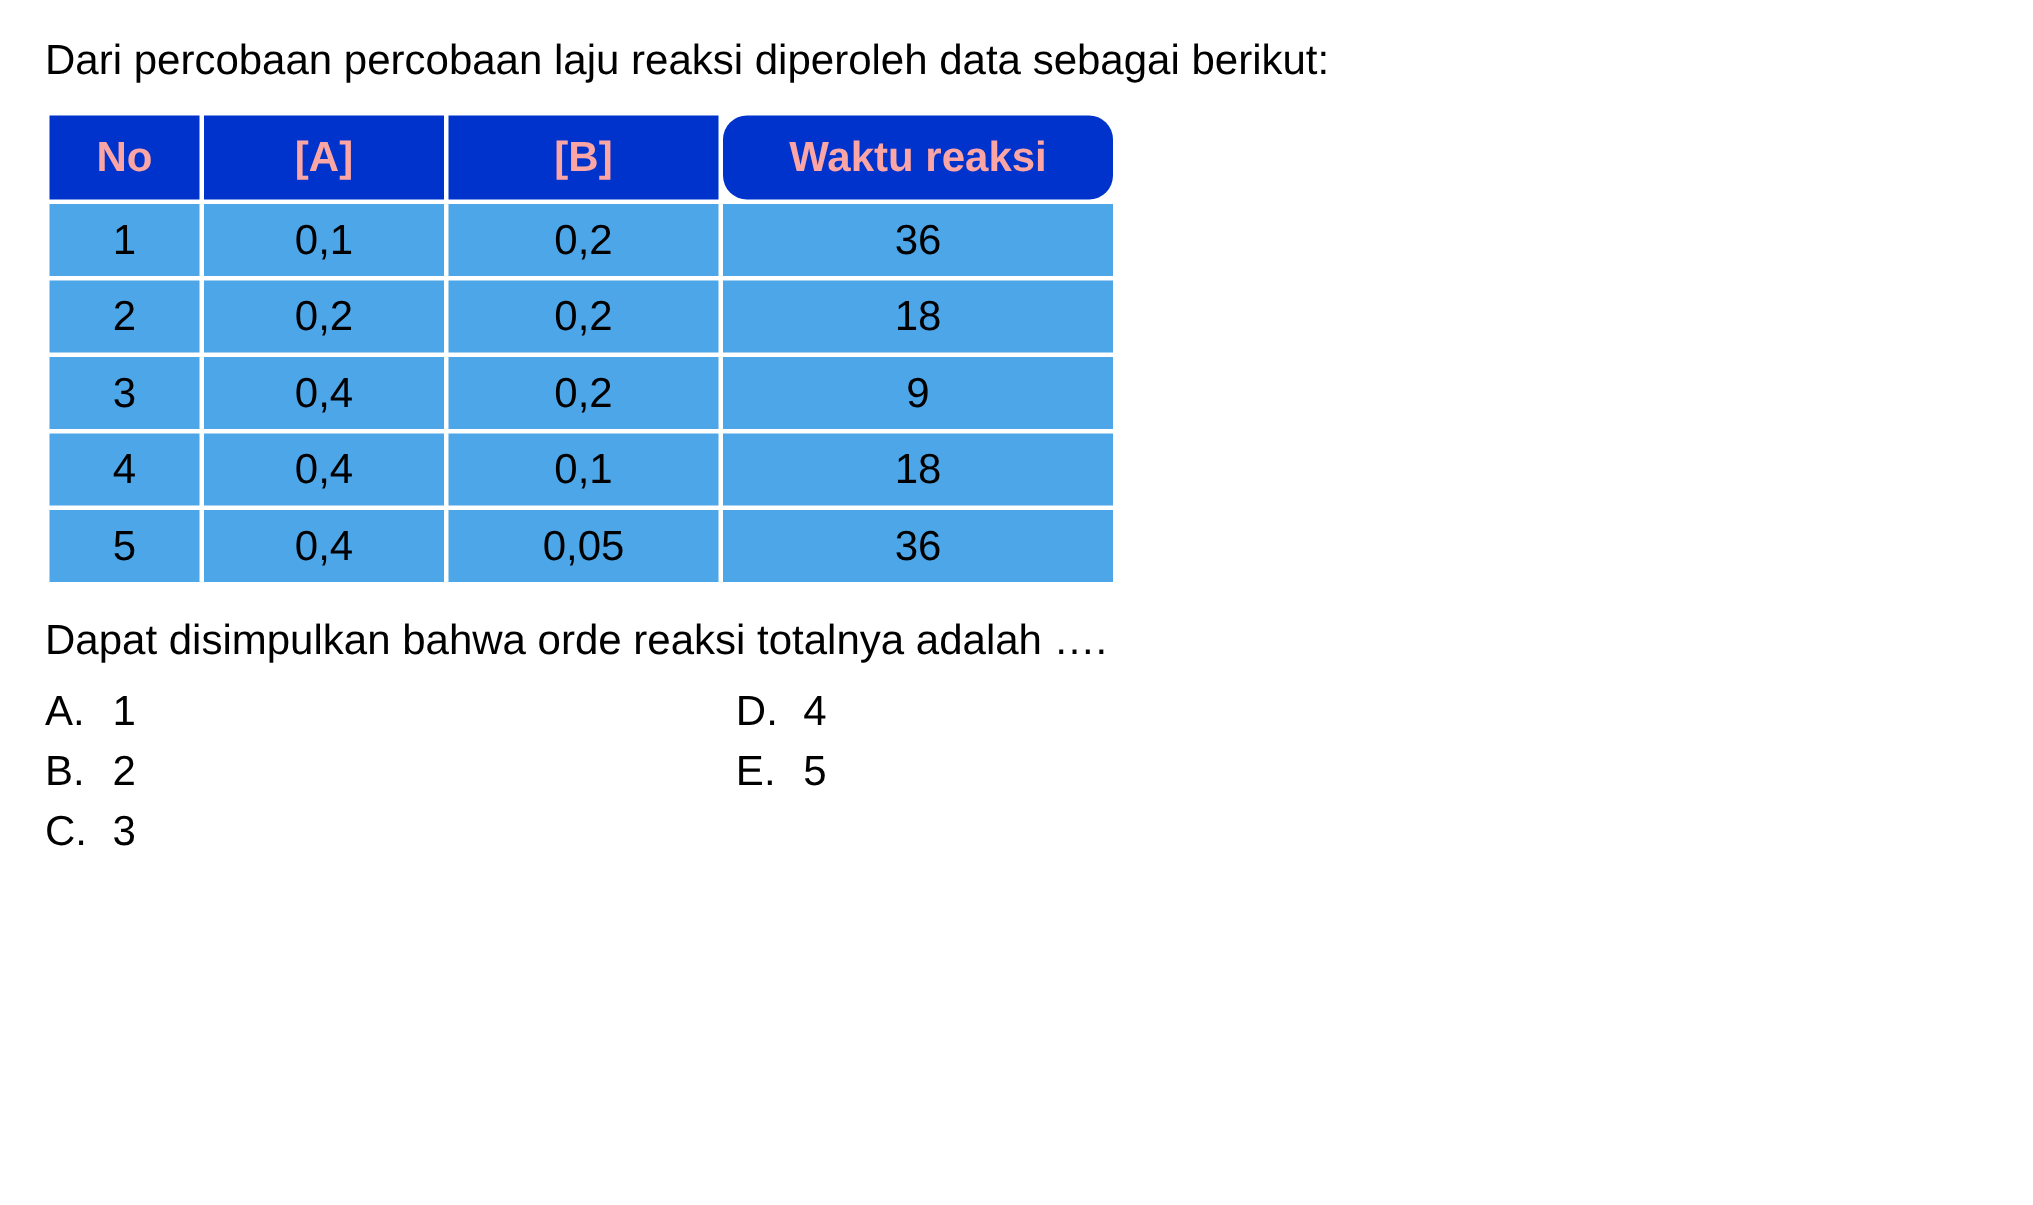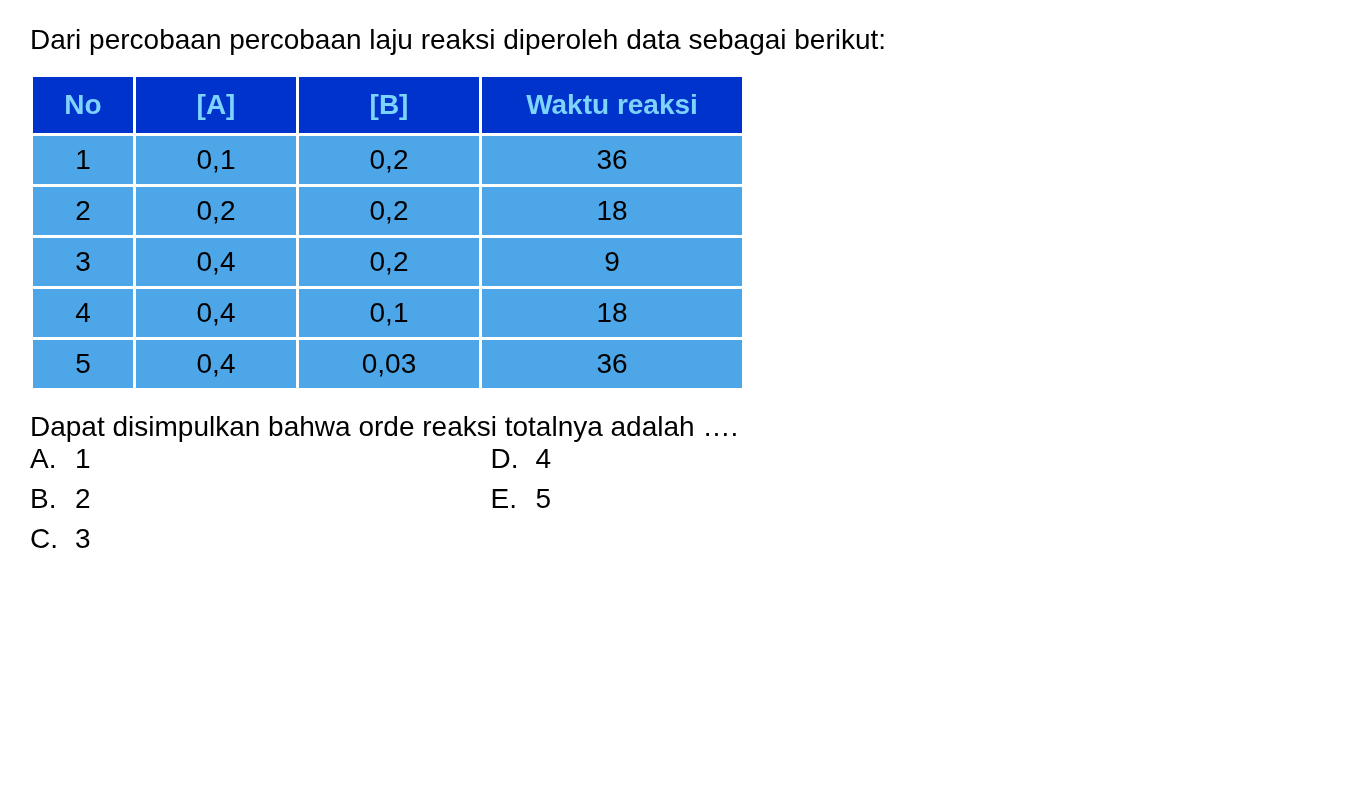--- a/index.html
+++ b/index.html
@@ -14,37 +14,38 @@
       margin-bottom: 15px;
       line-height: 1.4;
     }
     table {
       border-collapse: separate;
       border-spacing: 3px;
       margin-bottom: 20px;
     }
     th {
       background: #0033cc;
-      color: #7dd3fc;
+      color: #fca5a5;
       font-weight: bold;
       padding: 12px 20px;
       text-align: center;
     }
     th:nth-child(1) { min-width: 60px; }
     th:nth-child(2) { min-width: 120px; }
     th:nth-child(3) { min-width: 140px; }
-    th:nth-child(4) { min-width: 220px; }
+    th:nth-child(4) { min-width: 220px; border-radius: 16px; }
     td {
       background: #4da6e8;
       color: #000;
       padding: 8px 20px;
       text-align: center;
     }
     .conclusion {
       margin-top: 15px;
+      margin-bottom: 15px;
     }
     .options-container {
       display: flex;
       gap: 400px;
     }
     .options-column {
       display: flex;
       flex-direction: column;
       gap: 8px;
     }
@@ -91,21 +92,21 @@
     </tr>
     <tr>
       <td>4</td>
       <td>0,4</td>
       <td>0,1</td>
       <td>18</td>
     </tr>
     <tr>
       <td>5</td>
       <td>0,4</td>
-      <td>0,03</td>
+      <td>0,05</td>
       <td>36</td>
     </tr>
   </tbody>
 </table>
 
 <div class="conclusion">Dapat disimpulkan bahwa orde reaksi totalnya adalah ….</div>
 
 <div class="options-container">
   <div class="options-column">
     <div class="option-item">

